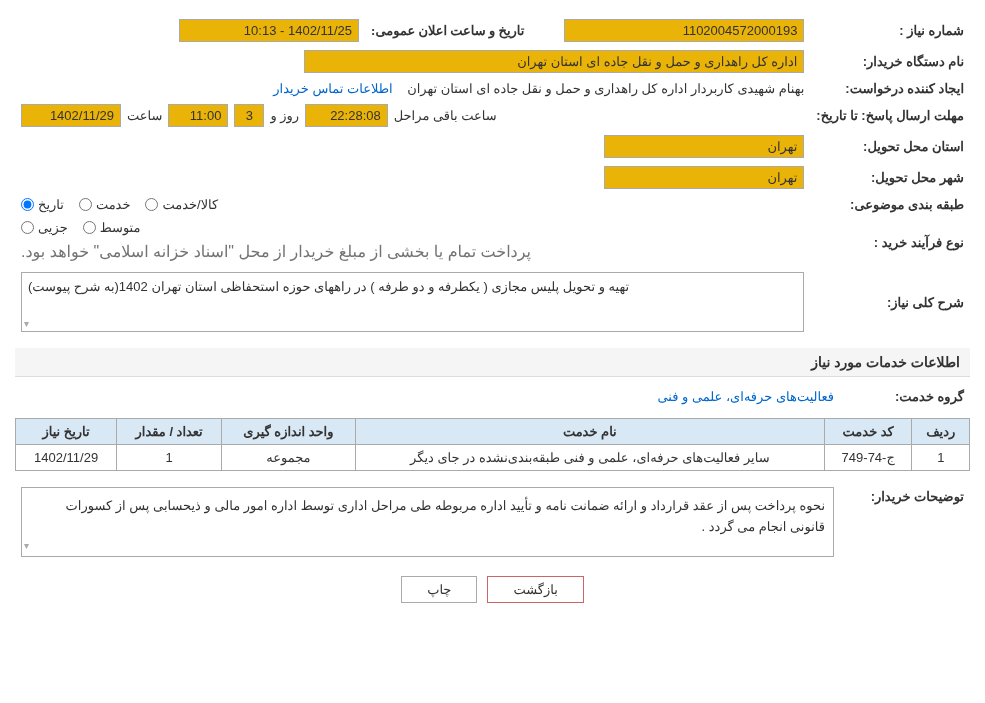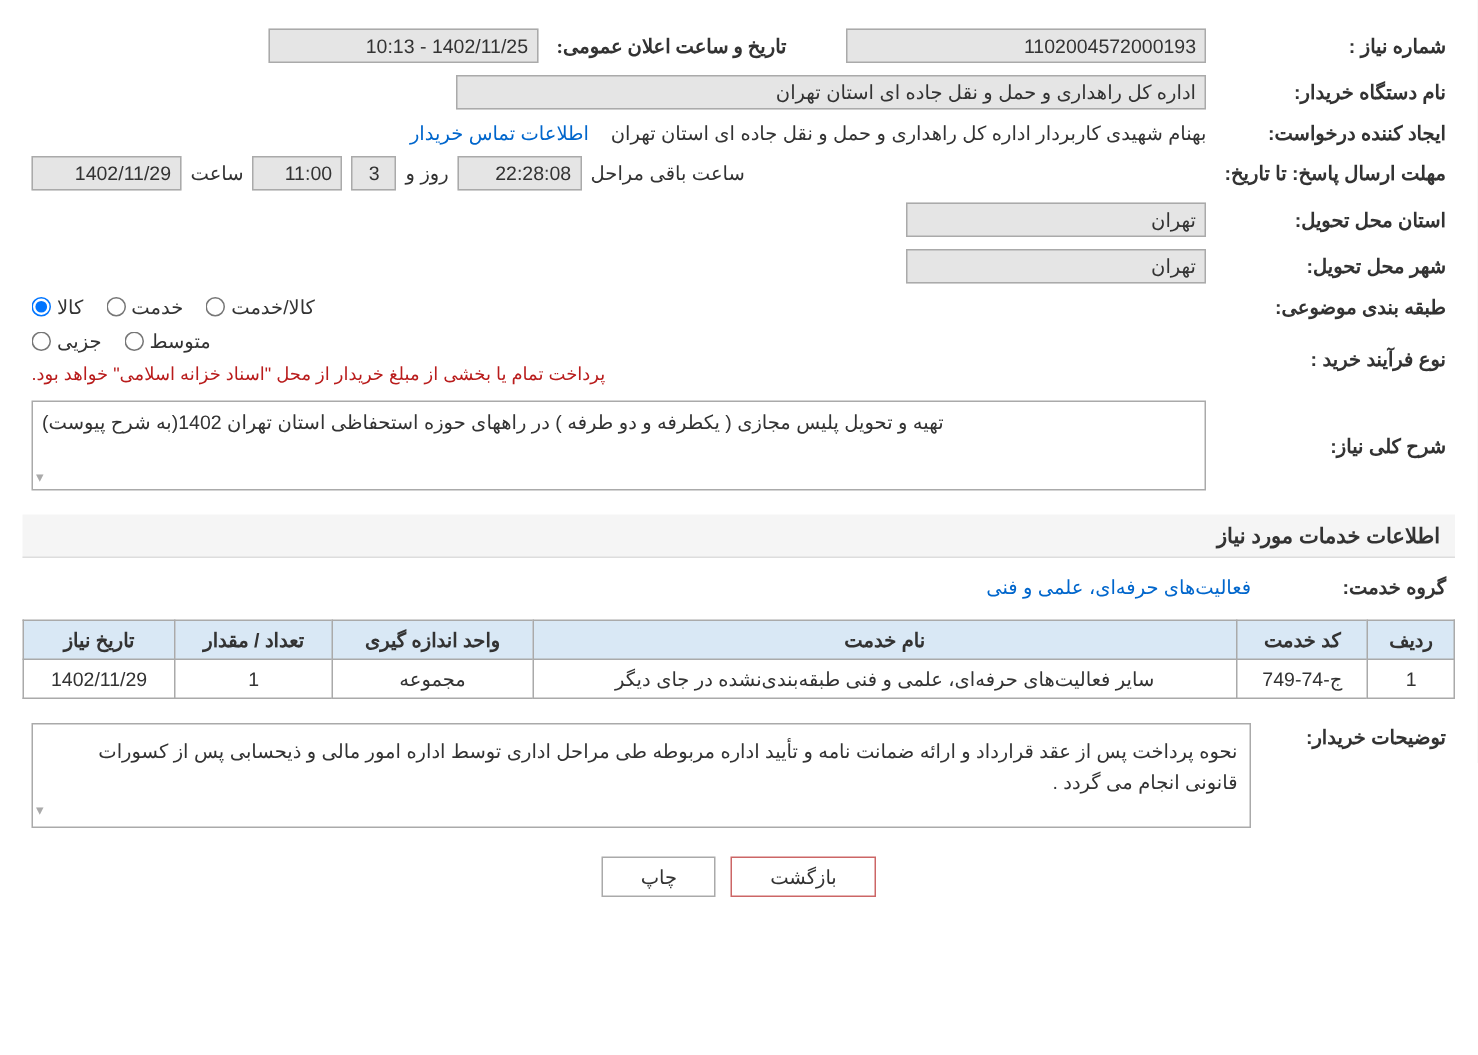--- a/index.html
+++ b/index.html
@@ -41,21 +41,21 @@
       font-weight: bold;
       text-align: right;
       white-space: nowrap;
       width: 130px;
     }
     .value-cell {
       text-align: right;
     }
     .input-box {
       border: 1px solid #aaa;
-      background: #e5e5e5;
+      background: #eab308;
       padding: 3px 6px;
       display: inline-block;
       min-width: 180px;
       text-align: right;
     }
     .link-text {
       color: #0066cc;
       text-decoration: none;
     }
     .section-title {
@@ -74,22 +74,22 @@
       gap: 15px;
       align-items: center;
       justify-content: flex-end;
     }
     .radio-item {
       display: flex;
       align-items: center;
       gap: 4px;
     }
     .payment-note {
-      font-size: 12px;
-      color: #b91c1c;
+      font-size: 16px;
+      color: #737373;
       text-align: center;
       padding: 3px 0;
     }
     .description-box {
       border: 1px solid #aaa;
       padding: 6px;
       min-height: 60px;
       text-align: left;
       background: #fff;
       width: 100%;
@@ -235,21 +235,21 @@
           <div class="radio-group">
             <div class="radio-item">
               <span>کالا/خدمت</span>
               <input type="radio" name="category" style="">
             </div>
             <div class="radio-item">
               <span>خدمت</span>
               <input type="radio" name="category" style="">
             </div>
             <div class="radio-item">
-              <span>کالا</span>
+              <span>تاریخ</span>
               <input type="radio" name="category" checked="" style="">
             </div>
           </div>
         </td>
       </tr>
       <tr>
         <td class="label-cell">نوع فرآیند خرید :</td>
         <td class="value-cell" colspan="3">
           <div style="display:flex; flex-direction:column; align-items:flex-end; gap:4px;">
             <div class="radio-group">

